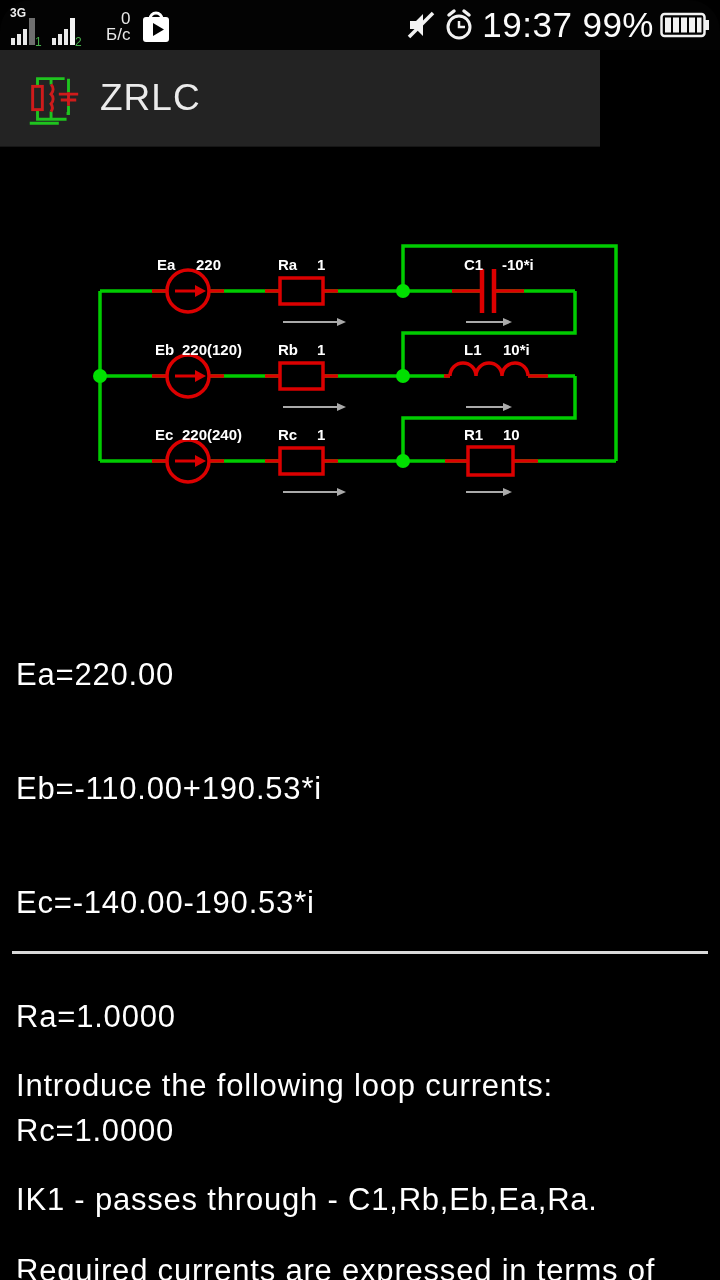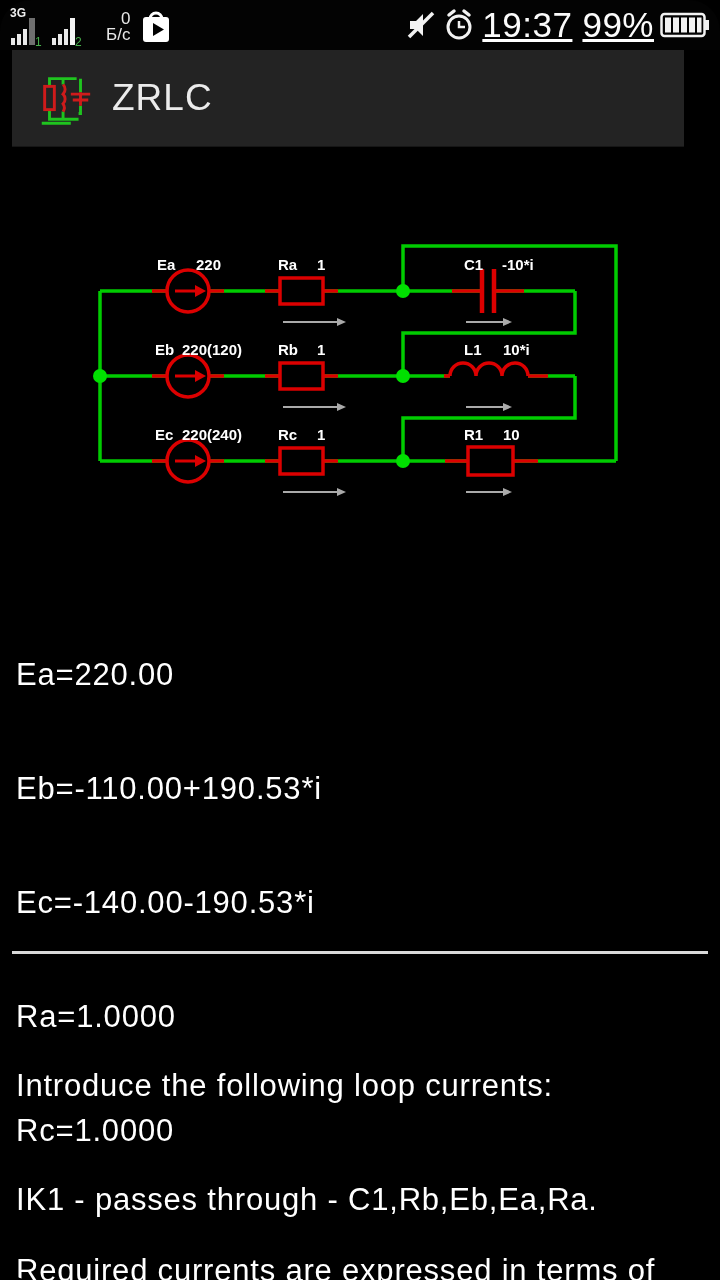--- a/index.html
+++ b/index.html
@@ -2,27 +2,27 @@
 <html><head>
 <meta charset="utf-8">
 <style>
   html,body{margin:0;padding:0;background:#000;}
   .screen{position:relative;width:720px;height:1280px;background:#000;overflow:hidden;
           font-family:"Liberation Sans",sans-serif;color:#fff;border-radius:31px;}
   
   .status-bar{position:absolute;top:0;left:0;width:720px;height:50px;background:#030303;
               display:flex;align-items:center;padding:0 10px;box-sizing:border-box;}
   .sb-left{display:flex;align-items:flex-end;gap:8px;height:44px;}
-  .sb-right{margin-left:auto;display:flex;align-items:center;gap:6px;text-decoration:underline;}
+  .sb-right{margin-left:auto;display:flex;align-items:center;gap:6px;}
   .sb-speed{display:flex;flex-direction:column;align-items:flex-end;color:#e8e8e8;
             font-size:17px;line-height:16px;margin:0 2px 4px 14px;}
   .sb-time,.sb-batt-pct{font-size:35px;color:#fbfbfb;letter-spacing:0.5px;}
   .sb-batt-pct{margin-left:4px;}
   
-  .app-bar{position:absolute;top:50px;left:12px;width:672px;height:97px;background:#232323;
+  .app-bar{position:absolute;top:50px;left:0;width:600px;height:97px;background:#232323;
            display:flex;align-items:center;padding-left:22px;box-sizing:border-box;gap:16px;
            border-bottom:1px solid #161616;}
   .app-title{font-size:37px;color:#ebebeb;letter-spacing:1px;}
   
   .circuit-svg{position:absolute;top:147px;left:0;}
   .circuit-svg text{font-family:"Liberation Sans",sans-serif;font-size:15px;font-weight:bold;fill:#ffffff;}
   
   .txt{position:absolute;left:16px;font-size:31px;line-height:38px;letter-spacing:0.8px;
        color:#ffffff;white-space:pre;}
   .values-block{top:580px;}

